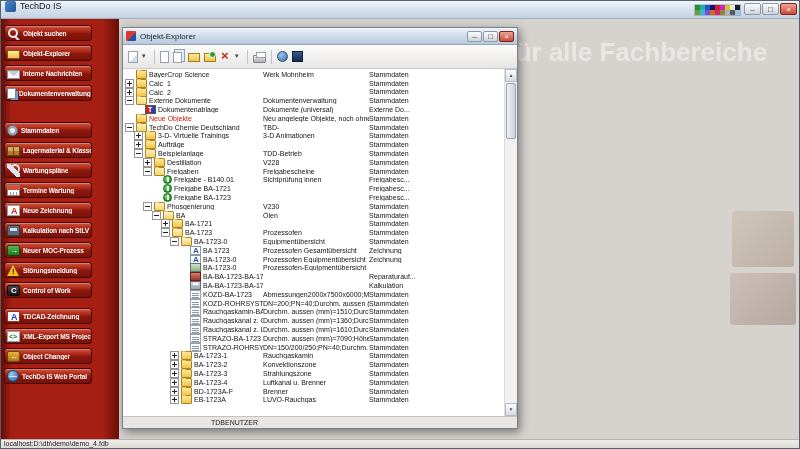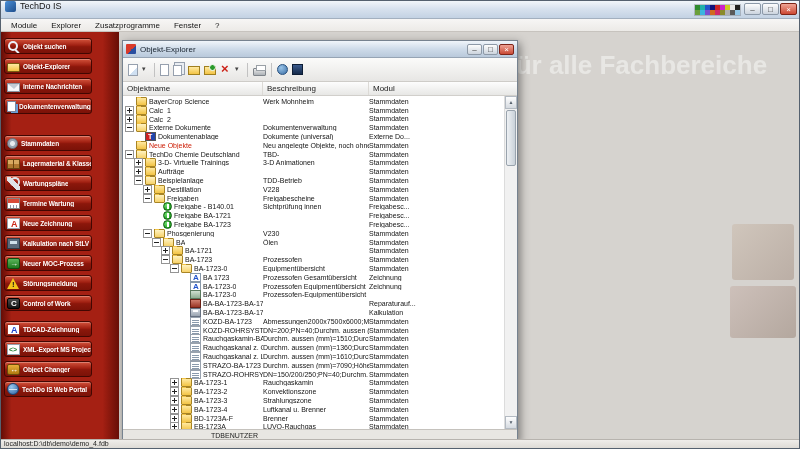--- a/index.html
+++ b/index.html
@@ -172,27 +172,20 @@
         <span class="pal" style="background: rgb(90, 90, 90);"></span>
         <span class="pal" style="background: rgb(147, 199, 232);"></span>
       </span>
     <span class="caption-buttons">
       <span class="cap-btn">–</span>
       <span class="cap-btn">□</span>
       <span class="cap-btn close">×</span>
     </span>
   </div>
 
-  <div class="menubar">
-      <span class="menu-item">Module</span>
-      <span class="menu-item">Explorer</span>
-      <span class="menu-item">Zusatzprogramme</span>
-      <span class="menu-item">Fenster</span>
-      <span class="menu-item">?</span>
-    </div>
 
   <div class="body-row">
 
     <div class="sidebar">
         <div class="sb-group sb-group1">
           <div class="sb-btn">
             <span class="sb-ico search-icon"></span>
             <span class="sb-label">Objekt suchen</span>
           </div>
           <div class="sb-btn">
@@ -290,25 +283,20 @@
             <span class="tb folder-add-icon"></span>
             <span class="tb delete-icon"></span>
             <span class="tb caret-icon"></span>
             <span class="tb-sep"></span>
             <span class="tb print-icon"></span>
             <span class="tb-sep"></span>
             <span class="tb info-icon"></span>
             <span class="tb app-icon"></span>
           </div>
 
-        <div class="ex-header">
-          <div class="col c1">Objektname</div>
-          <div class="col c2">Beschreibung</div>
-          <div class="col c3">Modul</div>
-        </div>
 
         <div class="ex-body">
           <div class="tree">
               <div class="tree-row">
                 <div class="cell c-name" style="padding-left: 2px;">
                   <span class="exp"></span>
                   <span class="ti ti-folder"></span>
                   <span class="nm">BayerCrop Science</span>
                 </div>
                 <div class="cell c-desc">Werk Mohnheim</div>

